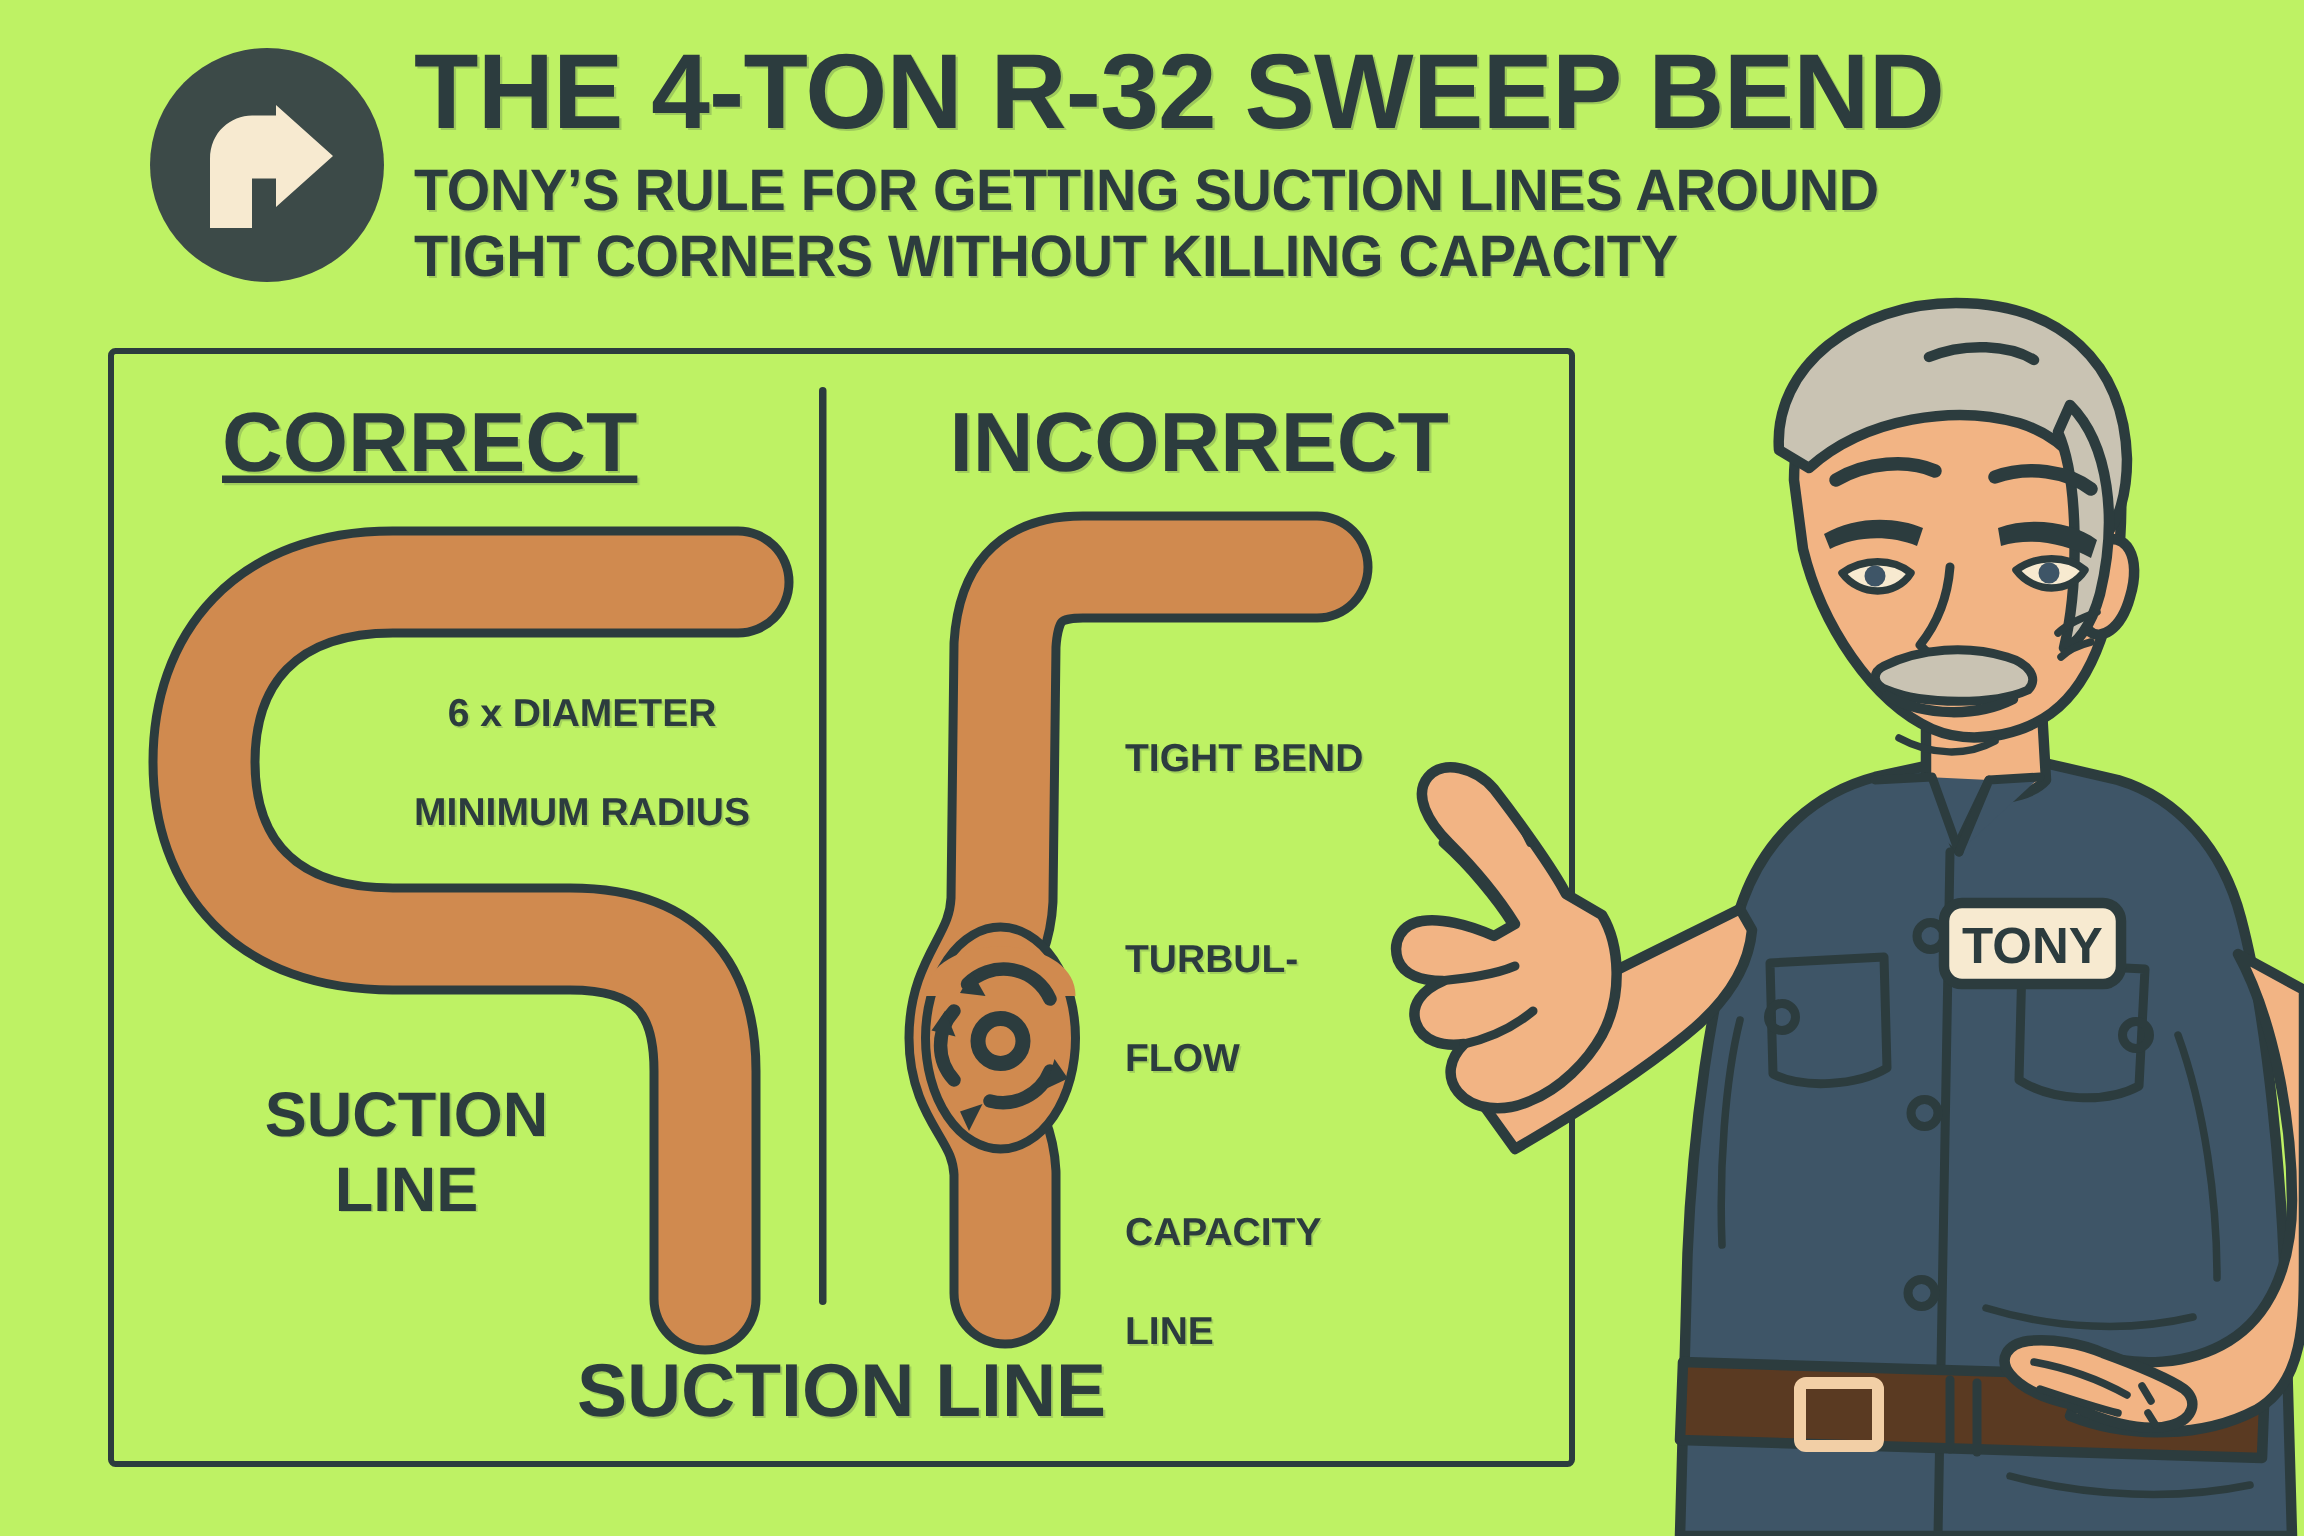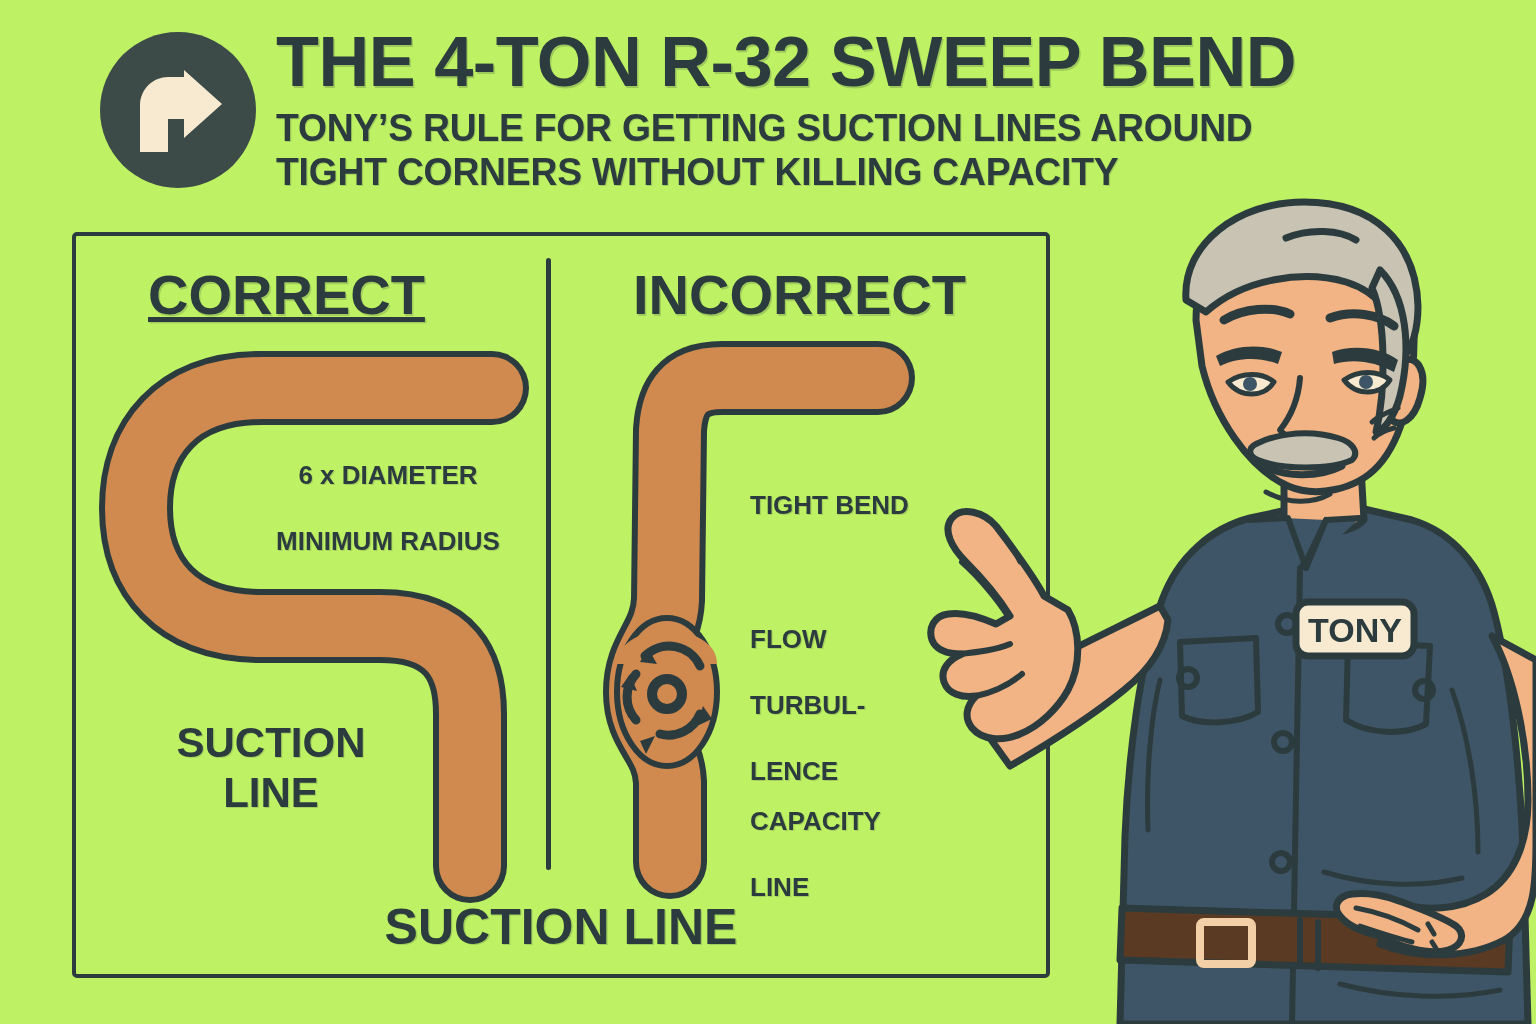--- a/index.html
+++ b/index.html
@@ -193,23 +193,22 @@
 
   <div class="annot" id="annot-radius">
     <span>6 x DIAMETER MINIMUM RADIUS</span>
   </div>
 
   <div class="annot" id="annot-suction-left">SUCTION LINE</div>
 
   <div class="annot" id="annot-tight-bend">TIGHT BEND</div>
 
   <div class="annot" id="annot-turbulence">
+    <div>TURBUL-</div>
     <div>FLOW</div>
-    <div>TURBUL-</div>
-    <div>LENCE</div>
   </div>
 
   <div class="annot" id="annot-capacity">
     <div>CAPACITY</div>
     <div>LINE</div>
   </div>
 
   <div id="caption-bottom">SUCTION LINE</div>
 
   <svg class="svg-layer" viewBox="0 0 1536 1024">

